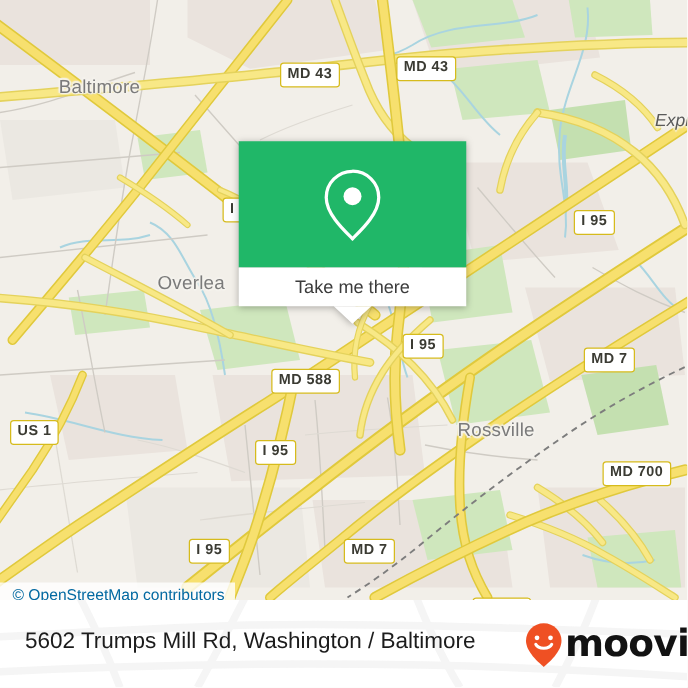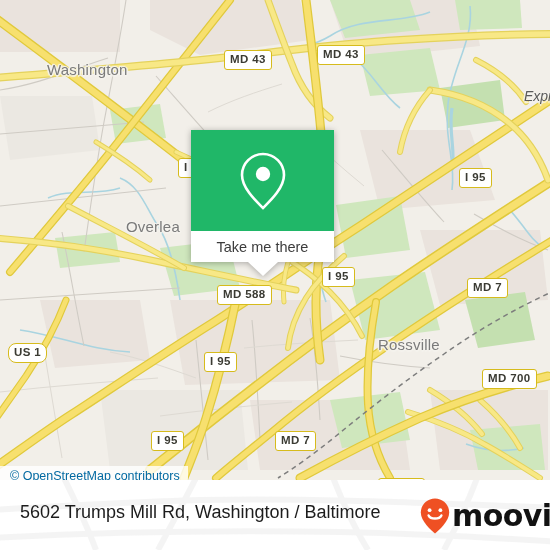--- a/index.html
+++ b/index.html
@@ -82,22 +82,22 @@
     font-size: 12.5px;
     padding: 3px 8px 4px 10px;
     white-space: nowrap;
     font-family: "Liberation Sans", sans-serif;
   }
 
   
   #popup-card {
     position: absolute;
     left: 191px;
-    top: 130px;
-    width: 143px;
+    top: 113px;
+    width: 182px;
     filter: drop-shadow(0 1px 3px rgba(0,0,0,0.30));
     text-align: right;
   }
   #popup-header {
     background: #20b768;
     height: 101px;
     display: flex;
     align-items: center;
     justify-content: center;
   }
@@ -325,33 +325,33 @@
         <path class="prim" stroke-width="3.2" d="M176 152 C196 160 214 172 230 186"></path>
         <path class="prim-case" stroke-width="5" d="M96 142 C116 154 134 166 150 180"></path>
         <path class="prim" stroke-width="3.2" d="M96 142 C116 154 134 166 150 180"></path>
       </g>
 
       <g>
         <path class="rail" d="M556 290 C516 308 478 330 444 354 C406 380 370 408 336 436 C314 454 294 468 278 478"></path>
       </g>
     </svg>
 
-    <div class="place-label" style="left:47px;  top:61px;">Washington</div>
+    <div class="place-label" style="left:47px;  top:61px;">Baltimore</div>
     <div class="place-label" style="left:126px; top:218px;">Overlea</div>
-    <div class="place-label" style="left:366px; top:336px;margin-left:12px;">Rossville</div>
+    <div class="place-label" style="left:366px; top:336px;">Rossville</div>
 
     <div class="road-name-label" style="left:524px; top:88px;">Expr</div>
 
     <div class="shield" style="left:224px; top:50px;">MD 43</div>
     <div class="shield" style="left:317px; top:45px;">MD 43</div>
     <div class="shield" style="left:459px; top:168px;">I 95</div>
-    <div class="shield" style="left:217px; top:285px;">MD 588</div>
+    <div class="shield" style="left:217px; top:295px;">MD 588</div>
     <div class="shield" style="left:322px; top:267px;">I 95</div>
     <div class="shield" style="left:467px; top:278px;">MD 7</div>
-    <div class="shield" style="left:8px;   top:343px;border-radius:8px;">US 1</div>
+    <div class="shield" style="left:8px;   top:336px;">US 1</div>
     <div class="shield" style="left:204px; top:352px;">I 95</div>
     <div class="shield" style="left:482px; top:345px;margin-top:24px;">MD 700</div>
     <div class="shield" style="left:151px; top:431px;">I 95</div>
     <div class="shield" style="left:275px; top:431px;">MD 7</div>
     <div class="shield" style="left:378px; top:478px;padding-left:12px;">I 695</div>
 
     <div class="shield" style="left:178px; top:158px;">I 6</div>
 
     <div id="popup-card">
       <div id="popup-header">

